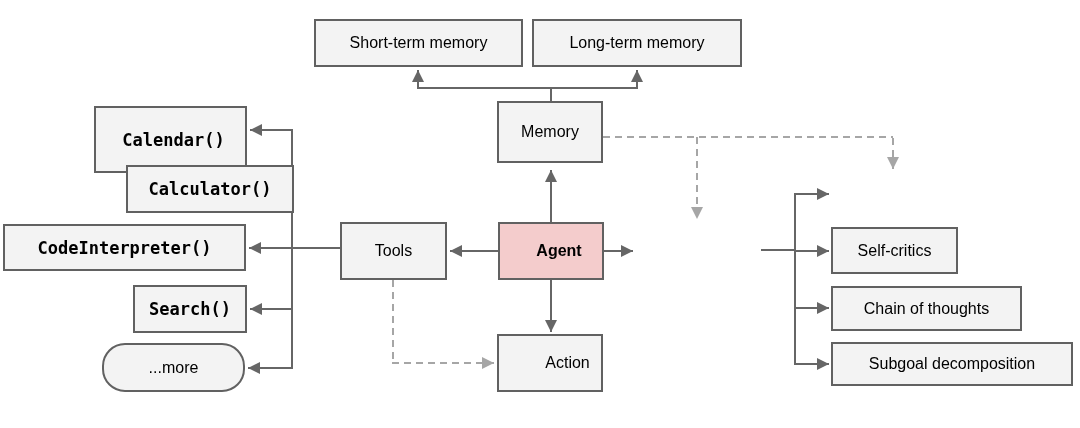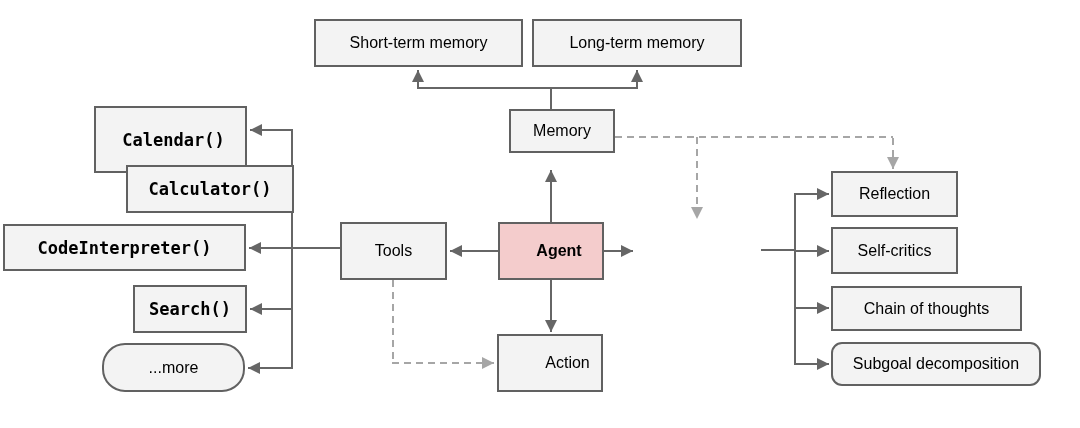--- a/index.html
+++ b/index.html
@@ -81,31 +81,30 @@
     <line class="lnd" x1="697" y1="137" x2="697" y2="219" marker-end="url(#mkd)"></line>
     <line class="lnd" x1="893" y1="138" x2="893" y2="169" marker-end="url(#mkd)"></line>
 
     <line class="lnd" x1="393" y1="280" x2="393" y2="363"></line>
     <line class="lnd" x1="392" y1="363" x2="494" y2="363" marker-end="url(#mkd)"></line>
   </svg>
 
   <div class="node" style="left:314px;top:19px;width:209px;height:48px;">Short-term memory</div>
   <div class="node" style="left:532px;top:19px;width:210px;height:48px;">Long-term memory</div>
 
-  <div class="node" style="left:497px;top:109px;width:106px;height:44px;margin-left:12px;">Memory</div>
+  <div class="node" style="left:497px;top:101px;width:106px;height:62px;">Memory</div>
 
   <div class="node mono" style="left:94px;top:106px;width:153px;height:67px;padding-left:6px;">Calendar()</div>
   <div class="node mono" style="left:78px;top:165px;width:168px;height:48px;margin-left:48px;">Calculator()</div>
   <div class="node mono" style="left:3px;top:224px;width:243px;height:47px;">CodeInterpreter()</div>
   <div class="node mono" style="left:133px;top:285px;width:114px;height:48px;">Search()</div>
   <div class="node" style="left:102px;top:343px;width:143px;height:49px;border-radius:23px;">...more</div>
 
   <div class="node" style="left:340px;top:222px;width:107px;height:58px;">Tools</div>
   <div class="node agent" style="left:498px;top:222px;width:106px;height:58px;">Agent</div>
 
   <div class="node" style="left:497px;top:334px;width:106px;height:58px;padding-left:35px;">Action</div>
 
-  <div class="node" style="left:831px;top:171px;width:127px;height:46px;">Reflection</div>
   <div class="node" style="left:831px;top:227px;width:127px;height:47px;">Self-critics</div>
   <div class="node" style="left:831px;top:286px;width:191px;height:45px;">Chain of thoughts</div>
-  <div class="node" style="left:831px;top:342px;width:210px;height:44px;border-radius:11px;">Subgoal decomposition</div>
+  <div class="node" style="left:831px;top:342px;width:242px;height:44px;">Subgoal decomposition</div>
 
 </div>
 
 </body></html>

